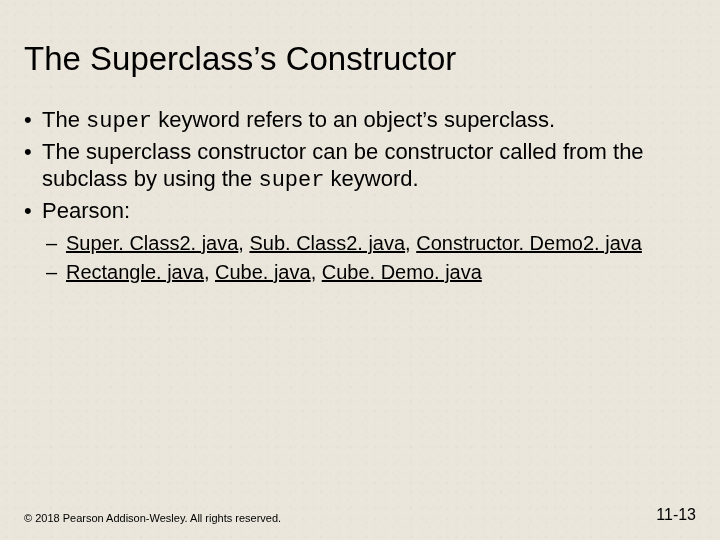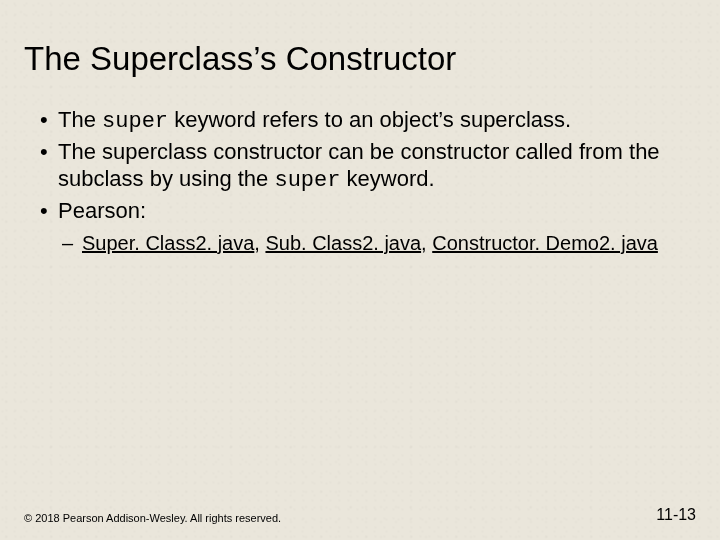--- a/index.html
+++ b/index.html
@@ -33,21 +33,21 @@
   }
   .title {
     font-size: 33px;
     font-weight: 400;
     color: #000;
     margin: 16px 0 28px 0;
     letter-spacing: 0px;
   }
   ul.bullets {
     list-style: none;
-    margin: 16px;
+    margin: 0;
     padding: 0 0 0 18px;
   }
   ul.bullets > li {
     position: relative;
     font-size: 22px;
     line-height: 1.25;
     color: #000;
     margin-bottom: 2px;
   }
   ul.bullets > li::before {
@@ -114,20 +114,23 @@
     </li>
     <li>
       <span>The superclass constructor can be constructor called from the subclass by using the </span><code class="kw">super</code><span> keyword.</span>
     </li>
     <li>
       <span>Pearson:</span>
       <ul class="sub">
         <li>
           <span class="link">Super. Class2. java</span><span>, </span><span class="link">Sub. Class2. java</span><span>, </span><span class="link">Constructor. Demo2. java</span>
         </li>
+        <li>
+          <span class="link">Rectangle. java</span><span>, </span><span class="link">Cube. java</span><span>, </span><span class="link">Cube. Demo. java</span>
+        </li>
       </ul>
     </li>
   </ul>
 
   <div class="footer-left">© 2018 Pearson Addison-Wesley. All rights reserved.</div>
   <div class="footer-right">11-13</div>
 
 </div>
 
 </body></html>

